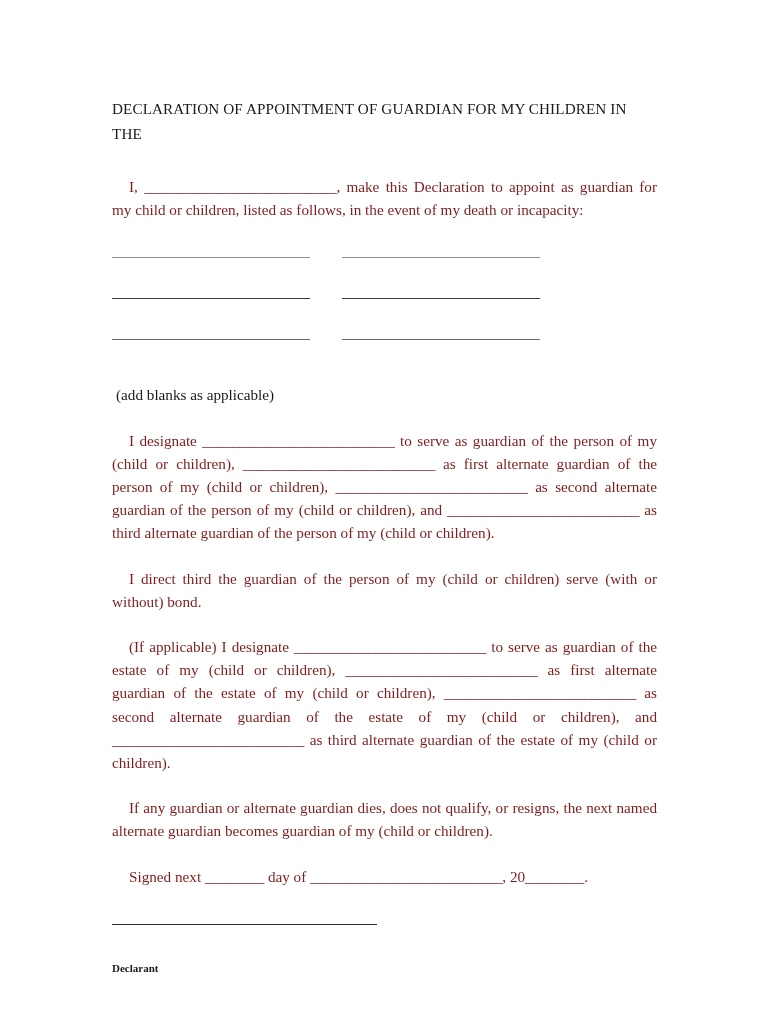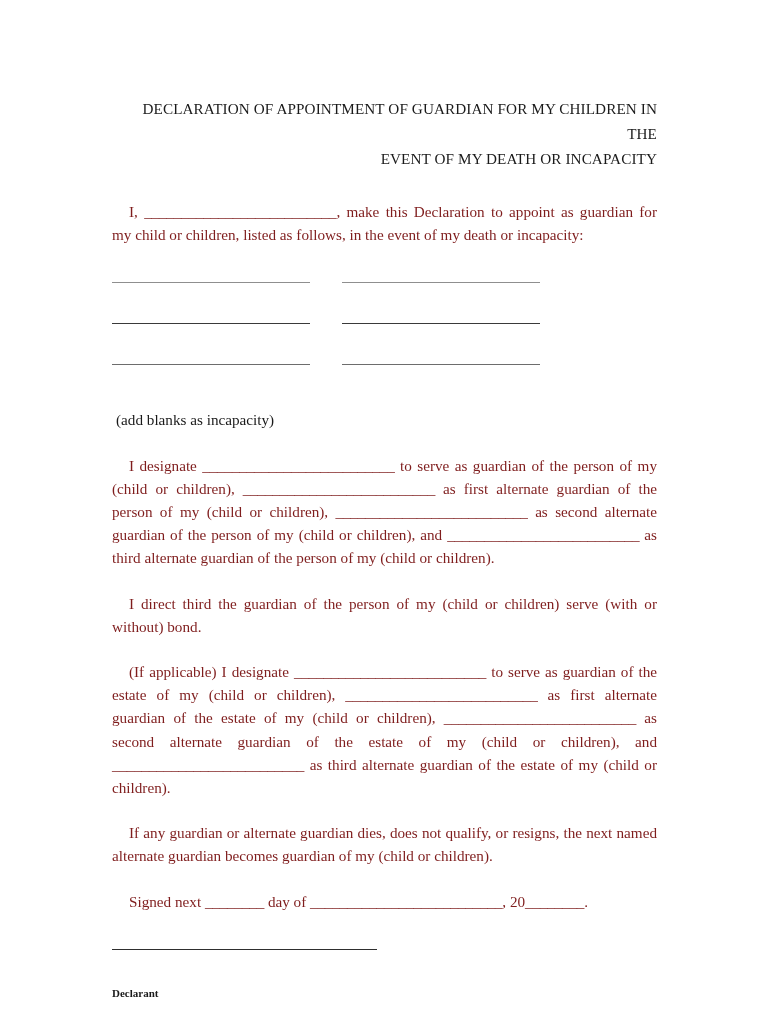--- a/index.html
+++ b/index.html
@@ -23,21 +23,21 @@
     height: 1024px;
     background: #ffffff;
   }
   .content {
     position: absolute;
     left: 112px;
     top: 96px;
     width: 545px;
   }
   .doc-title {
-    text-align: right;
+    text-align: left;
     font-size: 15.2px;
     line-height: 25px;
     letter-spacing: 0.1px;
     margin: 0;
     color: #1a1a1a;
   }
   .para {
     font-size: 15.2px;
     line-height: 23.2px;
     text-align: justify;
@@ -107,21 +107,20 @@
   }
 </style>
 </head>
 <body>
 
 <div class="page">
   <div class="content">
 
     <div class="doc-title">
       <div>DECLARATION OF APPOINTMENT OF GUARDIAN FOR MY CHILDREN IN THE</div>
-      <div>EVENT OF MY DEATH OR INCAPACITY</div>
     </div>
 
     <div class="gap-title"></div>
 
     <p class="para indent"><span>I, </span><span class="blank">__________________________</span><span>, make this Declaration to appoint as guardian for my child or children, listed as follows, in the event of my death or incapacity:</span></p>
 
     <div class="gap-para"></div>
 
     <div class="rule-grid">
       <div class="rule-row">
@@ -133,21 +132,21 @@
         <div class="rule right r2"></div>
       </div>
       <div class="rule-row">
         <div class="rule left r3"></div>
         <div class="rule right r3"></div>
       </div>
     </div>
 
     <div class="gap-sm"></div>
 
-    <p class="note">(add blanks as incapacity)</p>
+    <p class="note">(add blanks as applicable)</p>
 
     <div class="gap-para"></div>
 
     <p class="para indent"><span>I designate </span><span class="blank">__________________________</span><span> to serve as guardian of the person of my (child or children), </span><span class="blank">__________________________</span><span> as first alternate guardian of the person of my (child or children), </span><span class="blank">__________________________</span><span> as second alternate guardian of the person of my (child or children), and </span><span class="blank">__________________________</span><span> as third alternate guardian of the person of my (child or children).</span></p>
 
     <div class="gap-para"></div>
 
     <p class="para indent">I direct third the guardian of the person of my (child or children) serve (with or without) bond.</p>
 
     <div class="gap-para"></div>

